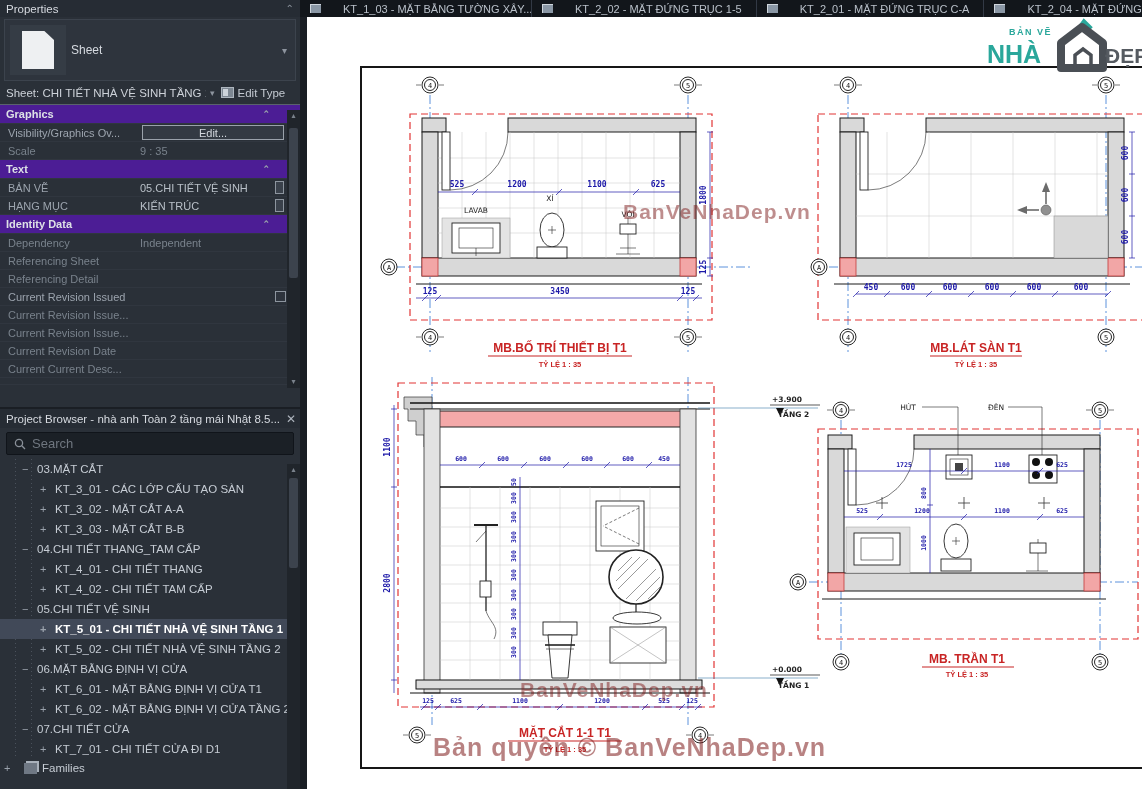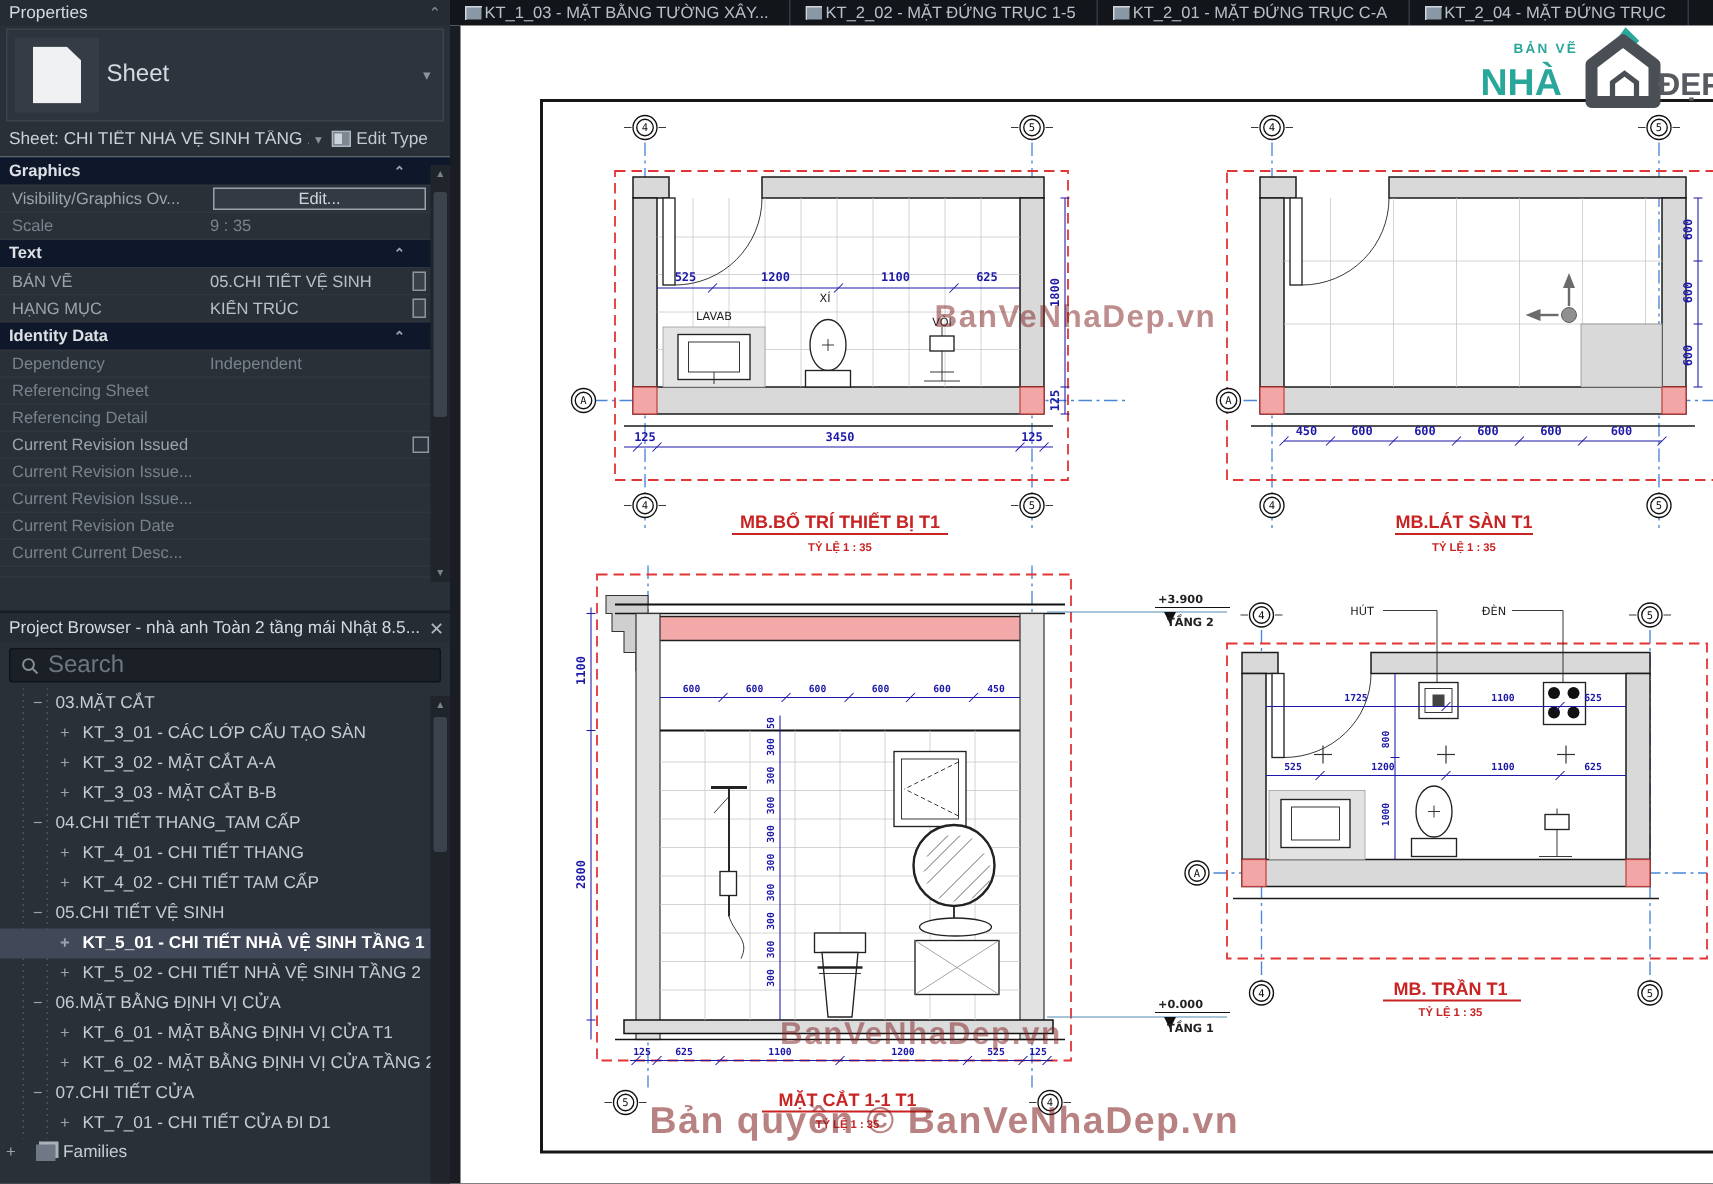--- a/index.html
+++ b/index.html
@@ -12,36 +12,36 @@
     background:#2a3038; color:#c3c9d1; overflow:hidden; }
   .pane-header { height:17px; display:flex; align-items:center; padding:0 6px;
     font-size:11.5px; color:#d6dae0; background:#262c34; }
   .pane-header .chev { margin-left:auto; color:#8d949e; font-size:10px; }
   .type-selector { margin:2px 4px 0 4px; height:62px; background:#2e343d;
     border:1px solid #3c434d; display:flex; align-items:center; cursor:pointer; }
   .type-icon-box { width:56px; height:50px; margin:5px; background:#353c45;
     display:flex; align-items:center; justify-content:center; }
   .type-icon { width:32px; height:38px; background:#eef0f2;
     clip-path:polygon(0 0,70% 0,100% 24%,100% 100%,0 100%); }
-  .type-label { font-size:16px; color:#d6dae0; }
+  .type-label { font-size:12px; color:#d6dae0; }
   .type-selector .dd { margin-left:auto; margin-right:8px; color:#8d949e; font-size:10px; }
   .sheet-row { display:flex; align-items:center; height:24px; padding:0 6px;
     font-size:11.5px; border-bottom:1px solid #5a626c; }
   .sheet-sel { color:#cdd2d9; white-space:nowrap; overflow:hidden; max-width:200px; }
   .sheet-row .dd { color:#8d949e; font-size:9px; margin:0 6px 0 4px; }
   .edit-type { display:flex; align-items:center; gap:4px; background:none; border:none;
     color:#c3c9d1; font-size:11.5px; font-family:inherit; cursor:pointer; }
   .et-icon { width:13px; height:11px; background:#7d8792; position:relative;
     box-shadow:inset 0 0 0 1px #aeb6bf; }
   .et-icon::after { content:""; position:absolute; left:2px; top:2px; width:5px; height:7px;
     background:#cdd3da; }
   .prop-grid { position:relative; }
   .prop-row { display:flex; align-items:center; height:18px; font-size:11px;
     border-bottom:1px solid #30363f; padding-right:14px; }
-  .prop-row[data-kind="section"] { height:19px; background:#0f172a; font-weight:bold;
+  .prop-row[data-kind="section"] { height:19px; background:#4c1d95; font-weight:bold;
     color:#dde1e6; padding-left:4px;gap:19px; }
   .prop-row[data-kind="row"] { background:#2a3038; }
   .p-label { flex:0 0 140px; padding-left:8px; color:#9ca4ae; white-space:nowrap; overflow:hidden; }
   .prop-row[data-kind="section"] .p-label { flex:1 1 auto; color:#dde1e6; padding-left:2px; }
   .p-value { flex:1 1 auto; color:#b9c0c8; white-space:nowrap; overflow:hidden; }
   .prop-row[data-dim="true"] .p-label, .prop-row[data-dim="true"] .p-value { color:#79828c; }
   .prop-row[data-control="button"] .p-value { border:1px solid #9aa2ab; text-align:center;
     margin:1px 2px; background:#333a43; color:#d2d7dd; height:15px; line-height:14px; }
   .p-check { display:none; width:11px; height:11px; border:1px solid #8d959f;
     background:#2e343d; margin-left:2px; }
@@ -65,21 +65,21 @@
 
   
   .browser-pane { position:absolute; left:0; top:407px; width:300px; height:382px;
     background:#2a3038; border-top:2px solid #1a1e24; }
   .browser-title { display:flex; align-items:center; height:19px; padding:0 6px;
     background:#262c34; font-size:11.5px; color:#d6dae0; white-space:nowrap; overflow:hidden; }
   .browser-title .close { margin-left:auto; color:#aeb5be; font-size:12px; padding-left:6px; }
   .search-box { margin:4px 6px; height:23px; background:#1b2026; border:1px solid #10141a;
     border-radius:2px; display:flex; align-items:center; gap:6px; padding:0 7px; }
   .search-box input { background:transparent; border:none; outline:none; color:#aeb5be;
-    font-size:16px; width:200px; font-family:inherit; }
+    font-size:13px; width:200px; font-family:inherit; }
   .search-box input::placeholder { color:#6f767f; }
   .tree { position:relative; margin-top:3px;
     background-image:
       repeating-linear-gradient(to bottom, #4a515b 0 1px, transparent 1px 4px),
       repeating-linear-gradient(to bottom, #4a515b 0 1px, transparent 1px 4px);
     background-size:1px 300px,1px 300px; background-position:15px 0,31px 0;
     background-repeat:no-repeat,no-repeat; }
   .tree-row { height:20px; display:flex; align-items:center; font-size:11.5px;
     color:#c6ccd4; padding-left:22px; white-space:nowrap; overflow:hidden; }
   .tree-row[data-kind="leaf"] { padding-left:40px; }
@@ -89,21 +89,21 @@
     color:#c6ccd4; padding-left:4px; gap:5px; }
   .fam-icon { width:13px; height:11px; background:#6f7884; box-shadow:2px -2px 0 0 #a9b1bb; }
   .browser-scroll { position:absolute; right:0; top:55px; width:13px; height:326px;
     background:#20252b; display:flex; flex-direction:column; align-items:center; }
   .browser-scroll .arr { color:#7a828c; font-size:8px; line-height:12px; }
   .browser-scroll .thumb { width:9px; flex:0 0 90px; margin-top:2px; background:#3c434d; border-radius:2px; }
 
   
   .tabbar { position:absolute; left:300px; top:0; width:842px; height:17px;
     background:#12161b; display:flex; overflow:hidden; }
-  .tab { flex:0 0 auto; display:flex; align-items:center; gap:2px; height:100%;
+  .tab { flex:0 0 auto; display:flex; align-items:center; gap:22px; height:100%;
     padding:0 14px 0 10px; border-right:1px solid #323945; color:#b9c0c9; font-size:11px;
     white-space:nowrap; overflow:hidden; max-width:232px; cursor:pointer; }
   .tab-icon { width:11px; height:9px; background:#8a97a5; flex:0 0 auto;
     box-shadow:inset 1px 1px 0 0 #cfd6dd; }
   .canvas { position:absolute; left:300px; top:17px; width:842px; height:772px;
     background:#fff; border-left:7px solid #1a1e24; overflow:hidden; }
   .sheet-border { position:absolute; left:53px; top:49px; width:800px; height:703px;
     border:2px solid #161616; }
   .dwg { position:absolute; overflow:visible; }
   .wm { position:absolute; color:#7f1d1d; opacity:.5; font-weight:bold; white-space:nowrap;

